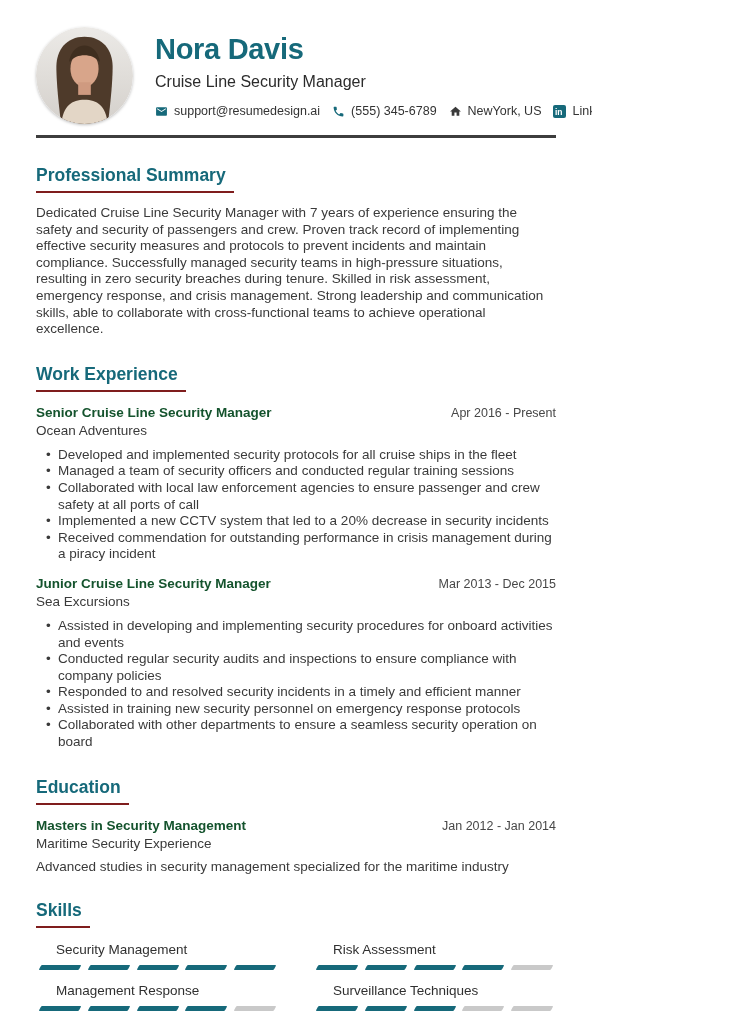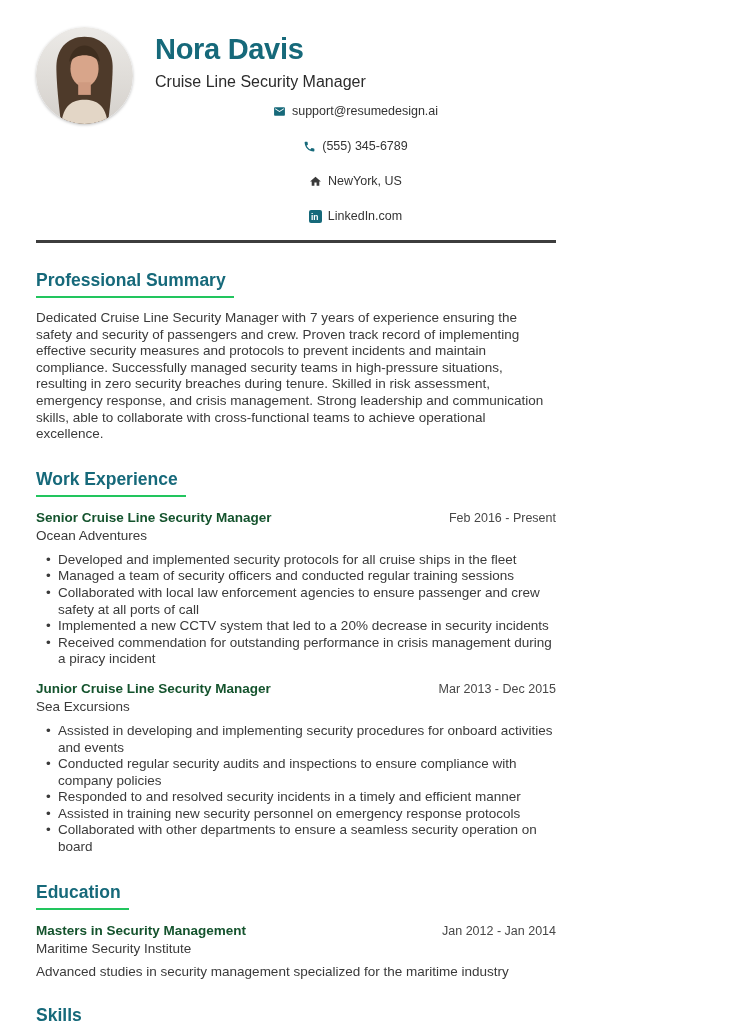--- a/index.html
+++ b/index.html
@@ -13,34 +13,34 @@
   
   .header { position:relative; padding:27px 36px 0 36px; min-height:113px; }
   .photo {
     position:absolute; left:36px; top:27px; width:97px; height:97px;
     border-radius:50%; overflow:hidden; box-shadow:0 1px 3px rgba(0,0,0,.25);
   }
   .photo svg { display:block; width:100%; height:100%; }
   .head-text { margin-left:119px; padding-top:6px; }
   .name { font-size:29px; font-weight:700; color:var(--accent); letter-spacing:-0.3px; }
   .role { font-size:16px; color:#2b2b2b; margin-top:7px; }
-  .contacts { display:flex; align-items:center; gap:21px; margin-top:13px; font-size:12.5px; color:#333;flex-direction:column; }
+  .contacts { display:flex; align-items:center; gap:12px; margin-top:13px; font-size:12.5px; color:#333; }
   .contact { display:inline-flex; align-items:center; gap:6px; white-space:nowrap; }
   .cicon { display:inline-flex; width:13px; height:13px; }
   .cicon svg { width:13px; height:13px; display:block; }
 
   .divider { height:3px; background:#3d3d3d; margin:17px 36px 0 36px; }
 
   
   .content { padding:0 36px; }
   .section { margin-top:26px; }
   .section.summary { margin-top:27px; }
   .sec-head {
     display:inline-block; font-size:17.5px; font-weight:700; color:var(--accent);
-    border-bottom:2px solid #22c55e; padding:0 8px 5px 0;
+    border-bottom:2px solid #7f1d1d; padding:0 8px 5px 0;
   }
   .summary-text { margin-top:12px; font-size:13.5px; line-height:16.6px; color:#3a3a3a; }
 
   .entry { margin-top:13px; }
   .entry-head { display:flex; justify-content:space-between; align-items:baseline; }
   .entry-title { font-size:13.5px; font-weight:700; color:#14532d; }
   .entry-date { font-size:12.5px; color:#474747; }
   .entry-sub { font-size:13.5px; color:#3a3a3a; margin-top:3px; }
   .entry-desc { font-size:13.5px; color:#3a3a3a; margin-top:8px; }
   ul.bullets { list-style:none; margin:9px 0 3px 0; }
@@ -137,21 +137,21 @@
       <div class="sec-head">Professional Summary</div>
       <p class="summary-text">Dedicated Cruise Line Security Manager with 7 years of experience ensuring the safety and security of passengers and crew. Proven track record of implementing effective security measures and protocols to prevent incidents and maintain compliance. Successfully managed security teams in high-pressure situations, resulting in zero security breaches during tenure. Skilled in risk assessment, emergency response, and crisis management. Strong leadership and communication skills, able to collaborate with cross-functional teams to achieve operational excellence.</p>
     </div>
 
     <div class="section">
       <div class="sec-head">Work Experience</div>
       <div id="jobs">
           <div class="entry">
             <div class="entry-head">
               <span class="entry-title">Senior Cruise Line Security Manager</span>
-              <span class="entry-date">Feb 2016 - Present</span>
+              <span class="entry-date">Apr 2016 - Present</span>
             </div>
             <div class="entry-sub">Ocean Adventures</div>
             <ul class="bullets">
               <li>Developed and implemented security protocols for all cruise ships in the fleet</li>
               <li>Managed a team of security officers and conducted regular training sessions</li>
               <li>Collaborated with local law enforcement agencies to ensure passenger and crew safety at all ports of call</li>
               <li>Implemented a new CCTV system that led to a 20% decrease in security incidents</li>
               <li>Received commendation for outstanding performance in crisis management during a piracy incident</li>
             </ul>
           </div>
@@ -173,21 +173,21 @@
     </div>
 
     <div class="section">
       <div class="sec-head">Education</div>
       <div id="edu">
           <div class="entry">
             <div class="entry-head">
               <span class="entry-title">Masters in Security Management</span>
               <span class="entry-date">Jan 2012 - Jan 2014</span>
             </div>
-            <div class="entry-sub">Maritime Security Institute</div>
+            <div class="entry-sub">Maritime Security Experience</div>
             <div class="entry-desc">Advanced studies in security management specialized for the maritime industry</div>
           </div>
         </div>
     </div>
 
     <div class="section">
       <div class="sec-head">Skills</div>
       <div class="skills-grid" id="skills-grid">
           <div class="skill">
             <div class="skill-label">Security Management</div>

